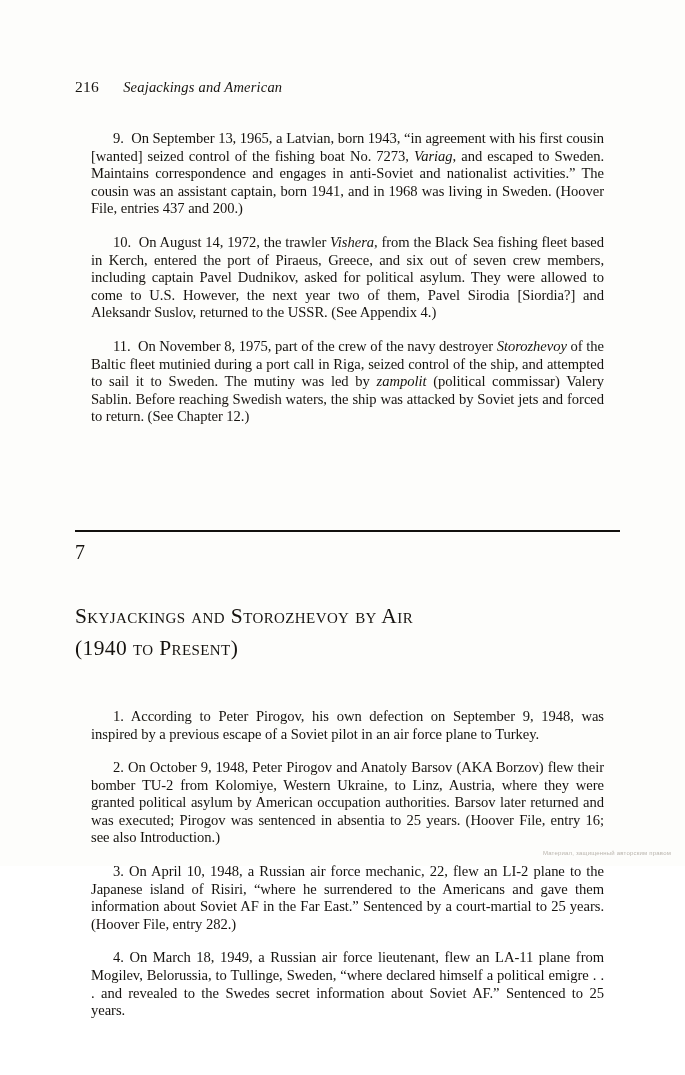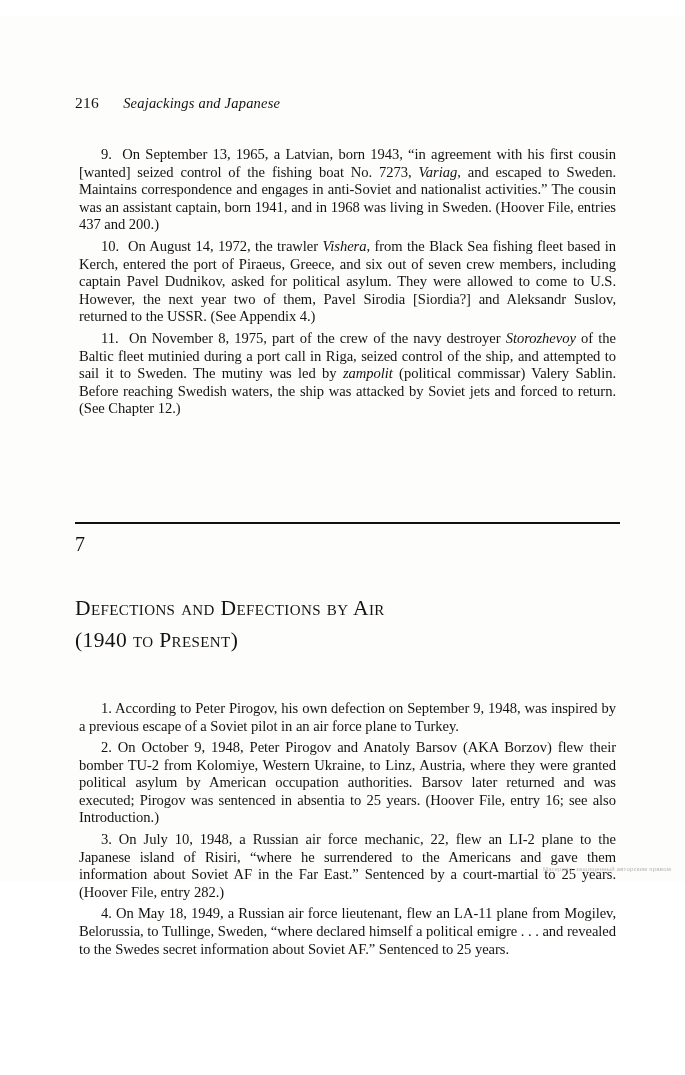--- a/index.html
+++ b/index.html
@@ -10,21 +10,21 @@
   body {
     width: 685px;
     height: 1075px;
     position: relative;
     font-family: "Liberation Serif", serif;
     color: #16130f;
     overflow: hidden;
   }
   .page {
     position: absolute;
-    top: 16px; left: 0;
+    top: 0; left: 0;
     width: 685px;
     height: 866px;
     background: #fdfdfb;
   }
   .content {
     position: absolute;
     left: 75px;
     top: 78px;
     width: 545px;
   }
@@ -38,21 +38,21 @@
     font-size: 15.5px;
     letter-spacing: 0.3px;
     font-family: "Liberation Serif", serif;
   }
   .head-title {
     font-style: italic;
     font-size: 14.5px;
     letter-spacing: 0.2px;
   }
   p.body-para {
-    margin: 4px;
+    margin: 16px;
     text-indent: 22px;
     text-align: justify;
     font-size: 14.6px;
     line-height: 17.6px;
     letter-spacing: -0.05px;
     -webkit-hyphens: none;
     hyphens: none;
   }
   p.body-para + p.body-para {
     margin-top: 0px;
@@ -101,41 +101,41 @@
   }
 </style>
 </head>
 <body>
 
 <div class="page">
   <div class="content">
 
     <div class="running-head">
       <span class="folio">216</span>
-      <span class="head-title">Seajackings and Japanese</span>
+      <span class="head-title">Seajackings and American</span>
     </div>
 
     <div>
       <p class="body-para">9.&nbsp; On September 13, 1965, a Latvian, born 1943, “in agreement with his first cousin [wanted] seized control of the fishing boat No. 7273, <span class="it">Variag</span>, and escaped to Sweden. Maintains correspondence and engages in anti-Soviet and nationalist activities.” The cousin was an assistant captain, born 1941, and in 1968 was living in Sweden. (Hoover File, entries 437 and 200.)</p>
       <p class="body-para">10.&nbsp; On August 14, 1972, the trawler <span class="it">Vishera</span>, from the Black Sea fishing fleet based in Kerch, entered the port of Piraeus, Greece, and six out of seven crew members, including captain Pavel Dudnikov, asked for political asylum. They were allowed to come to U.S. However, the next year two of them, Pavel Sirodia [Siordia?] and Aleksandr Suslov, returned to the USSR. (See Appendix 4.)</p>
       <p class="body-para">11.&nbsp; On November 8, 1975, part of the crew of the navy destroyer <span class="it">Storozhevoy</span> of the Baltic fleet mutinied during a port call in Riga, seized control of the ship, and attempted to sail it to Sweden. The mutiny was led by <span class="it">zampolit</span> (political commissar) Valery Sablin. Before reaching Swedish waters, the ship was attacked by Soviet jets and forced to return. (See Chapter 12.)</p>
     </div>
 
     <div class="chapter-block">
       <hr class="chapter-rule">
       <div class="chapter-number">7</div>
       <h1 class="chapter-title">
-        <span class="line sc">Defections and Defections by Air</span>
+        <span class="line sc">Skyjackings and Storozhevoy by Air</span>
         <span class="line sc">(1940 to Present)</span>
       </h1>
     </div>
 
     <div class="after-title">
       <p class="body-para">1. According to Peter Pirogov, his own defection on September 9, 1948, was inspired by a previous escape of a Soviet pilot in an air force plane to Turkey.</p>
       <p class="body-para">2. On October 9, 1948, Peter Pirogov and Anatoly Barsov (AKA Borzov) flew their bomber TU-2 from Kolomiye, Western Ukraine, to Linz, Austria, where they were granted political asylum by American occupation authorities. Barsov later returned and was executed; Pirogov was sentenced in absentia to 25 years. (Hoover File, entry 16; see also Introduction.)</p>
-      <p class="body-para">3. On July 10, 1948, a Russian air force mechanic, 22, flew an LI-2 plane to the Japanese island of Risiri, “where he surrendered to the Americans and gave them information about Soviet AF in the Far East.” Sentenced by a court-martial to 25 years. (Hoover File, entry 282.)</p>
-      <p class="body-para">4. On May 18, 1949, a Russian air force lieutenant, flew an LA-11 plane from Mogilev, Belorussia, to Tullinge, Sweden, “where declared himself a political emigre . . . and revealed to the Swedes secret information about Soviet AF.” Sentenced to 25 years.</p>
+      <p class="body-para">3. On April 10, 1948, a Russian air force mechanic, 22, flew an LI-2 plane to the Japanese island of Risiri, “where he surrendered to the Americans and gave them information about Soviet AF in the Far East.” Sentenced by a court-martial to 25 years. (Hoover File, entry 282.)</p>
+      <p class="body-para">4. On March 18, 1949, a Russian air force lieutenant, flew an LA-11 plane from Mogilev, Belorussia, to Tullinge, Sweden, “where declared himself a political emigre . . . and revealed to the Swedes secret information about Soviet AF.” Sentenced to 25 years.</p>
     </div>
 
   </div>
 
   <div class="watermark">Материал, защищенный авторским правом</div>
 </div>
 
 </body></html>

